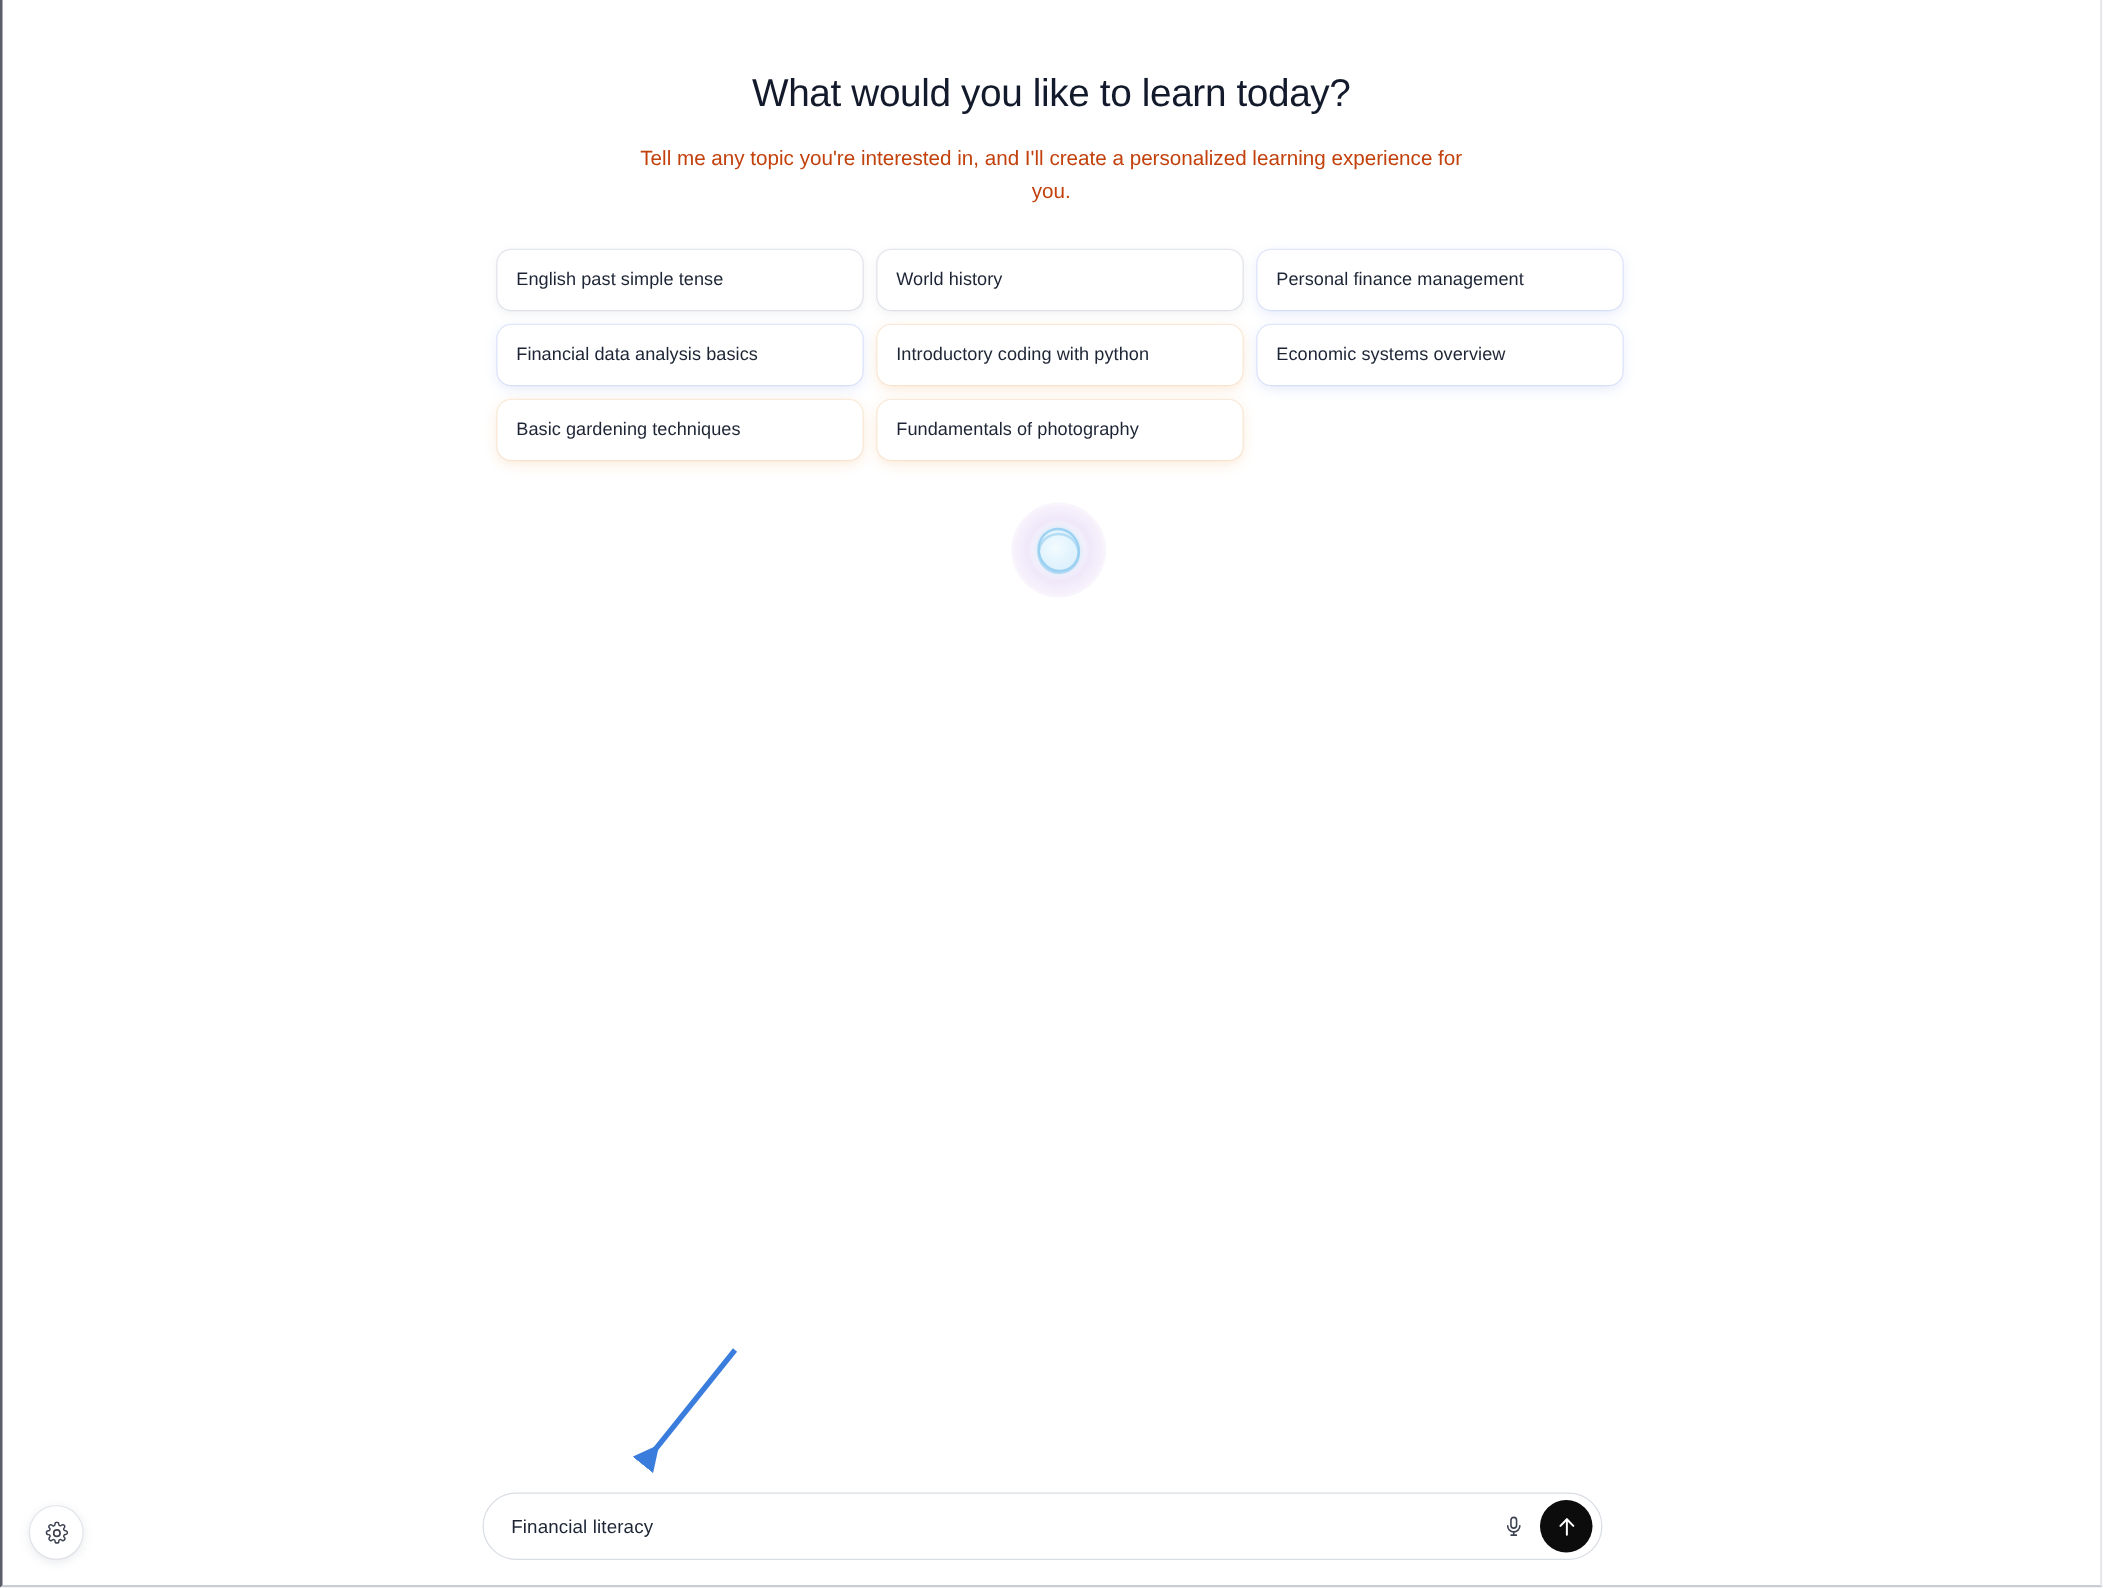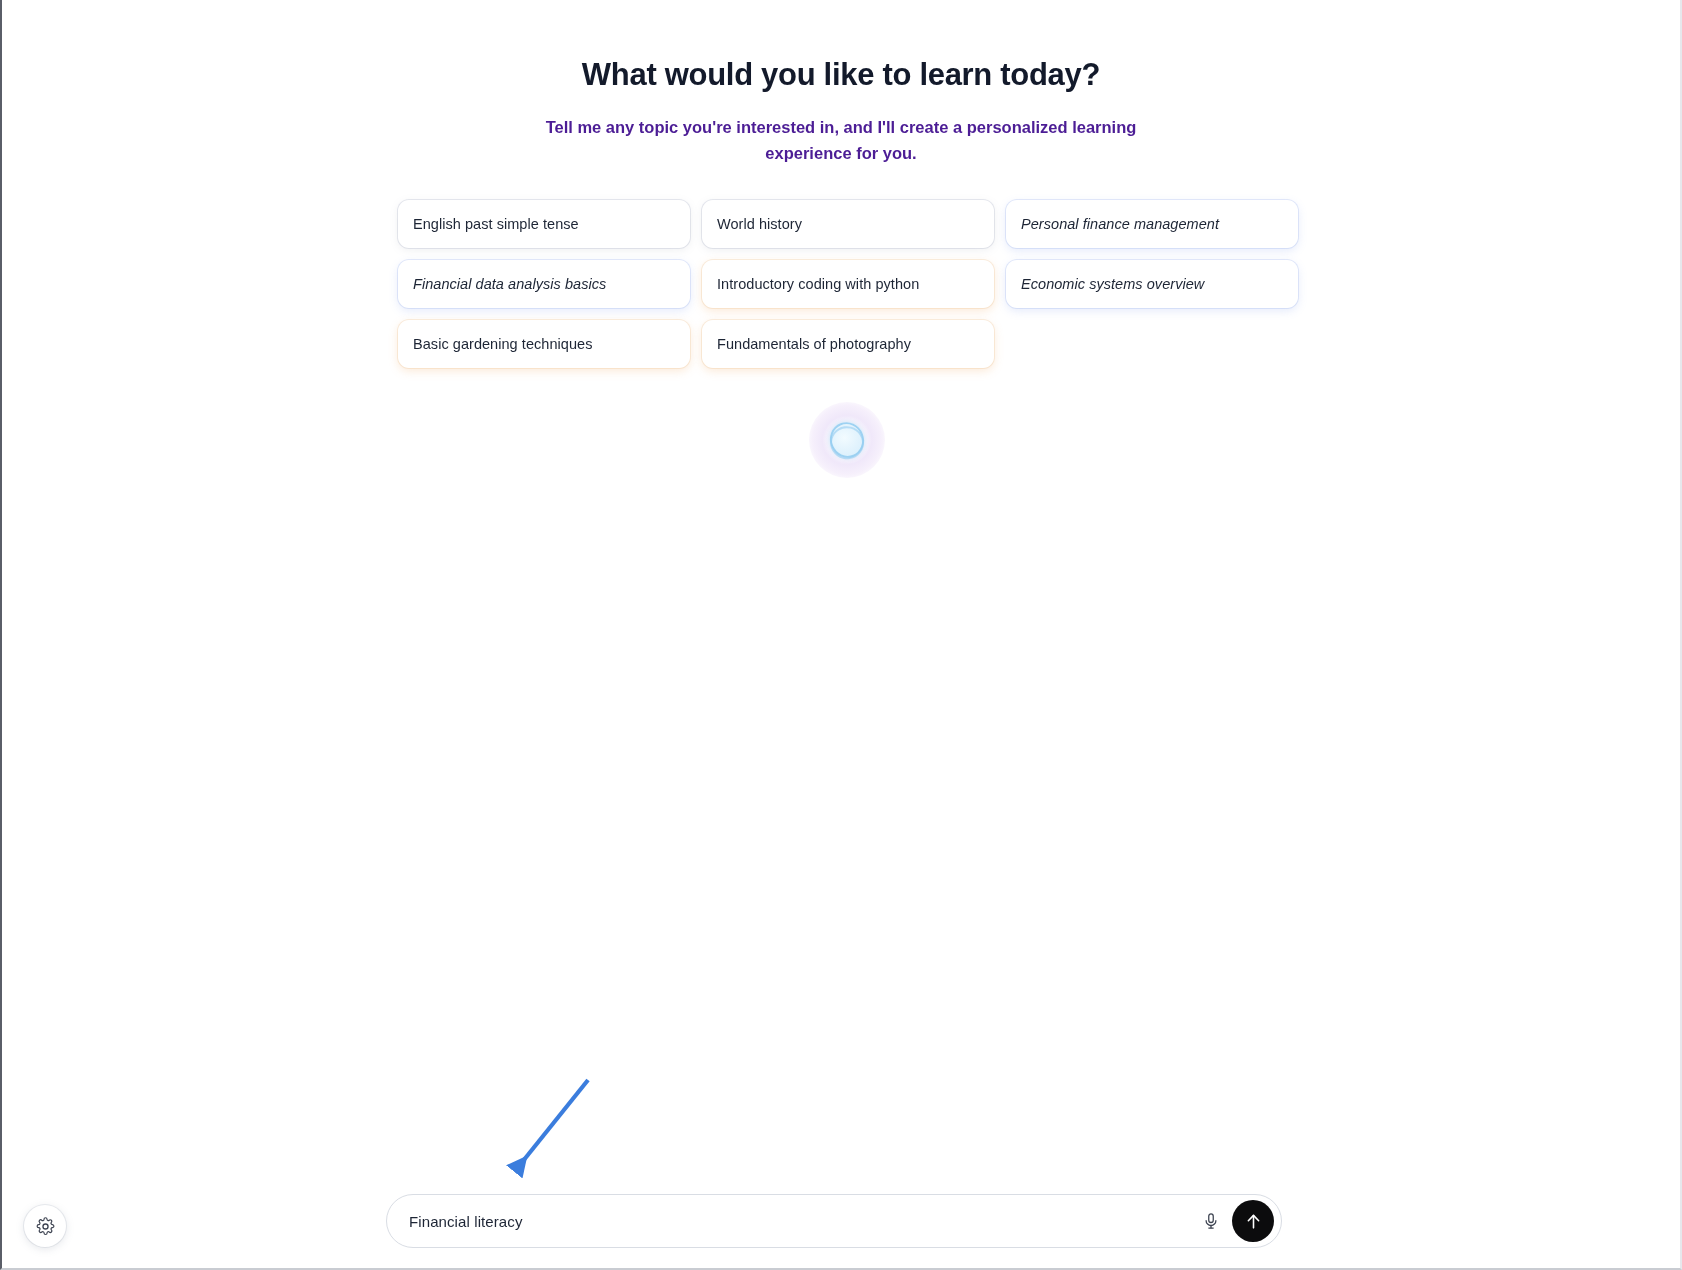--- a/index.html
+++ b/index.html
@@ -30,32 +30,32 @@
   .hero {
     position: absolute;
     top: 56px;
     left: 0;
     right: 0;
     text-align: center;
   }
   .hero-title {
     margin: 0;
     font-size: 31px;
-    font-weight: 700;
+    font-weight: 400;
     letter-spacing: -0.3px;
     color: #131a2b;
     line-height: 1.2;
   }
   .hero-sub {
     margin: 22px auto 0 auto;
     width: 660px;
     font-size: 16.5px;
     line-height: 1.55;
-    color: #4c1d95;
-    font-weight: 700;
+    color: #c2410c;
+    font-weight: 400;
   }
 
   
   .suggestions {
     position: absolute;
     top: 200px;
     left: 396px;
     width: 900px;
     display: grid;
     grid-template-columns: repeat(3, 1fr);
@@ -76,21 +76,20 @@
     letter-spacing: 0.05px;
     user-select: none;
   }
   .card.row-a {
     box-shadow: 0 2px 8px rgba(120,130,150,0.13),
                 0 0 0 1px rgba(230,232,238,0.9);
   }
   .card.row-b {
     box-shadow: 0 3px 10px rgba(120,150,235,0.20),
                 0 0 0 1px rgba(228,234,250,0.95);
-    font-style: italic;
   }
   .card.row-c {
     box-shadow: 0 3px 10px rgba(240,176,110,0.28),
                 0 0 0 1px rgba(250,238,224,0.95);
   }
 
   
   .orb-wrap {
     position: absolute;
     left: 805px;

